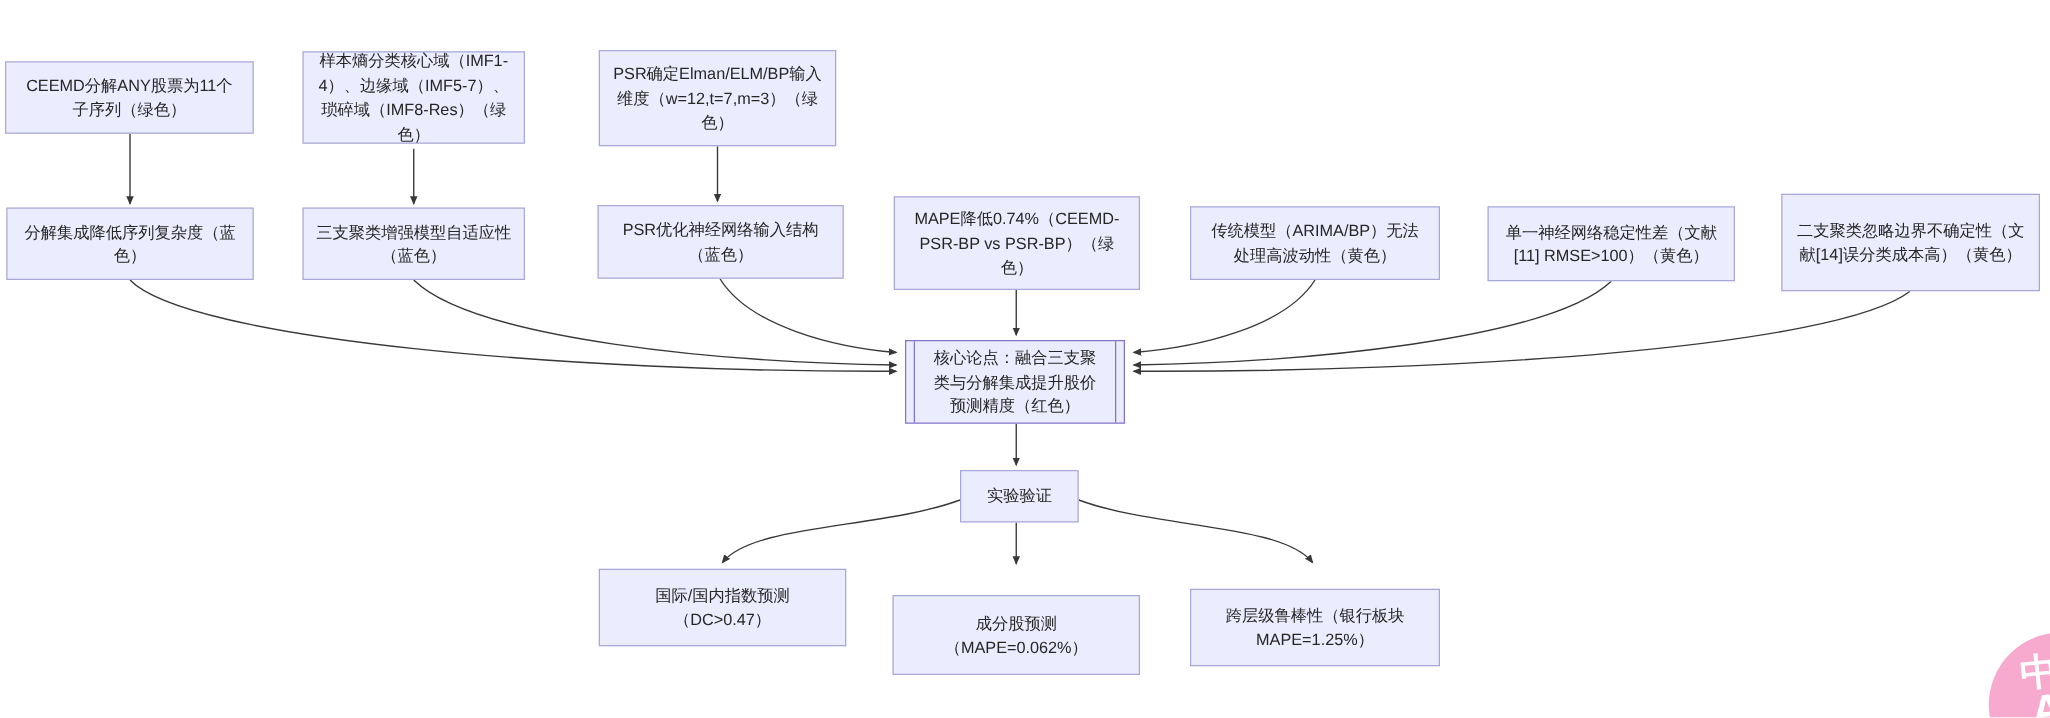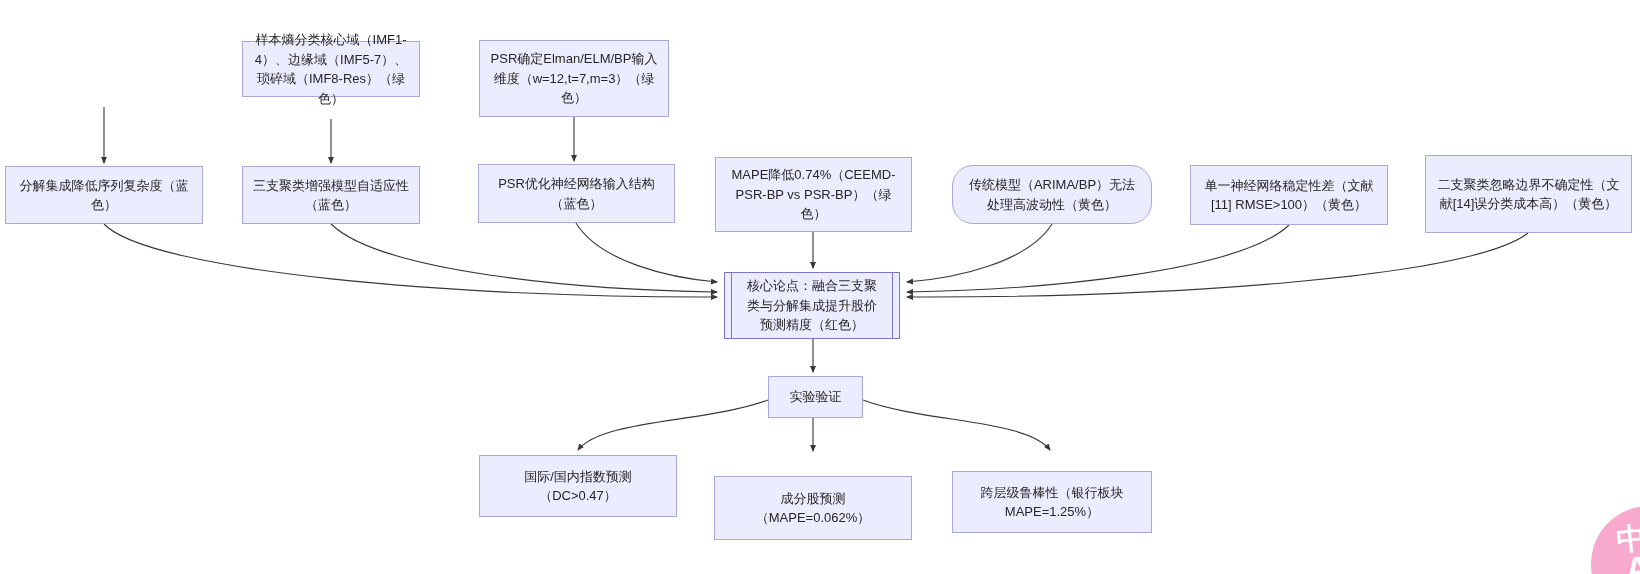--- a/index.html
+++ b/index.html
@@ -52,34 +52,35 @@
       <path d="M 1052 224 C 1028 262, 958 278, 907 282" marker-end="url(#arrow)"></path>
       <path d="M 1289 225 C 1240 272, 1040 290, 907 292" marker-end="url(#arrow)"></path>
       <path d="M 1528 233 C 1470 278, 1160 298, 907 297" marker-end="url(#arrow)"></path>
       <path d="M 813 339 L 813 372" marker-end="url(#arrow)"></path>
       <path d="M 768 400 C 706 423, 602 419, 578 450" marker-end="url(#arrow)"></path>
       <path d="M 813 418 L 813 451" marker-end="url(#arrow)"></path>
       <path d="M 863 400 C 925 423, 1026 419, 1050 450" marker-end="url(#arrow)"></path>
     </g>
   </svg>
 
+  <div class="node" style="left:4px;top:49px;width:199px;height:58px;">CEEMD分解ANY股票为11个子序列（绿色）</div>
 
-  <div class="node" style="left:242px;top:41px;width:178px;height:56px;">样本熵分类核心域（IMF1-4）、边缘域（IMF5-7）、琐碎域（IMF8-Res）（绿色）</div>
+  <div class="node" style="left:242px;top:41px;width:178px;height:74px;">样本熵分类核心域（IMF1-4）、边缘域（IMF5-7）、琐碎域（IMF8-Res）（绿色）</div>
 
   <div class="node" style="left:479px;top:40px;width:190px;height:77px;">PSR确定Elman/ELM/BP输入维度（w=12,t=7,m=3）（绿色）</div>
 
   <div class="node" style="left:5px;top:166px;width:198px;height:58px;">分解集成降低序列复杂度（蓝色）</div>
 
   <div class="node" style="left:242px;top:166px;width:178px;height:58px;">三支聚类增强模型自适应性（蓝色）</div>
 
   <div class="node" style="left:478px;top:164px;width:197px;height:59px;">PSR优化神经网络输入结构（蓝色）</div>
 
   <div class="node" style="left:715px;top:157px;width:197px;height:75px;">MAPE降低0.74%（CEEMD-PSR-BP vs PSR-BP）（绿色）</div>
 
-  <div class="node" style="left:952px;top:165px;width:200px;height:59px;border-radius:21px;">传统模型（ARIMA/BP）无法处理高波动性（黄色）</div>
+  <div class="node" style="left:952px;top:165px;width:200px;height:59px;">传统模型（ARIMA/BP）无法处理高波动性（黄色）</div>
 
   <div class="node" style="left:1190px;top:165px;width:198px;height:60px;">单一神经网络稳定性差（文献[11] RMSE&gt;100）（黄色）</div>
 
   <div class="node" style="left:1425px;top:155px;width:207px;height:78px;">二支聚类忽略边界不确定性（文献[14]误分类成本高）（黄色）</div>
 
   <div class="node subroutine" style="left:724px;top:272px;width:176px;height:67px;">核心论点：融合三支聚类与分解集成提升股价预测精度（红色）</div>
 
   <div class="node" style="left:768px;top:376px;width:95px;height:42px;">实验验证</div>
 
   <div class="node" style="left:479px;top:455px;width:198px;height:62px;">国际/国内指数预测（DC&gt;0.47）</div>

